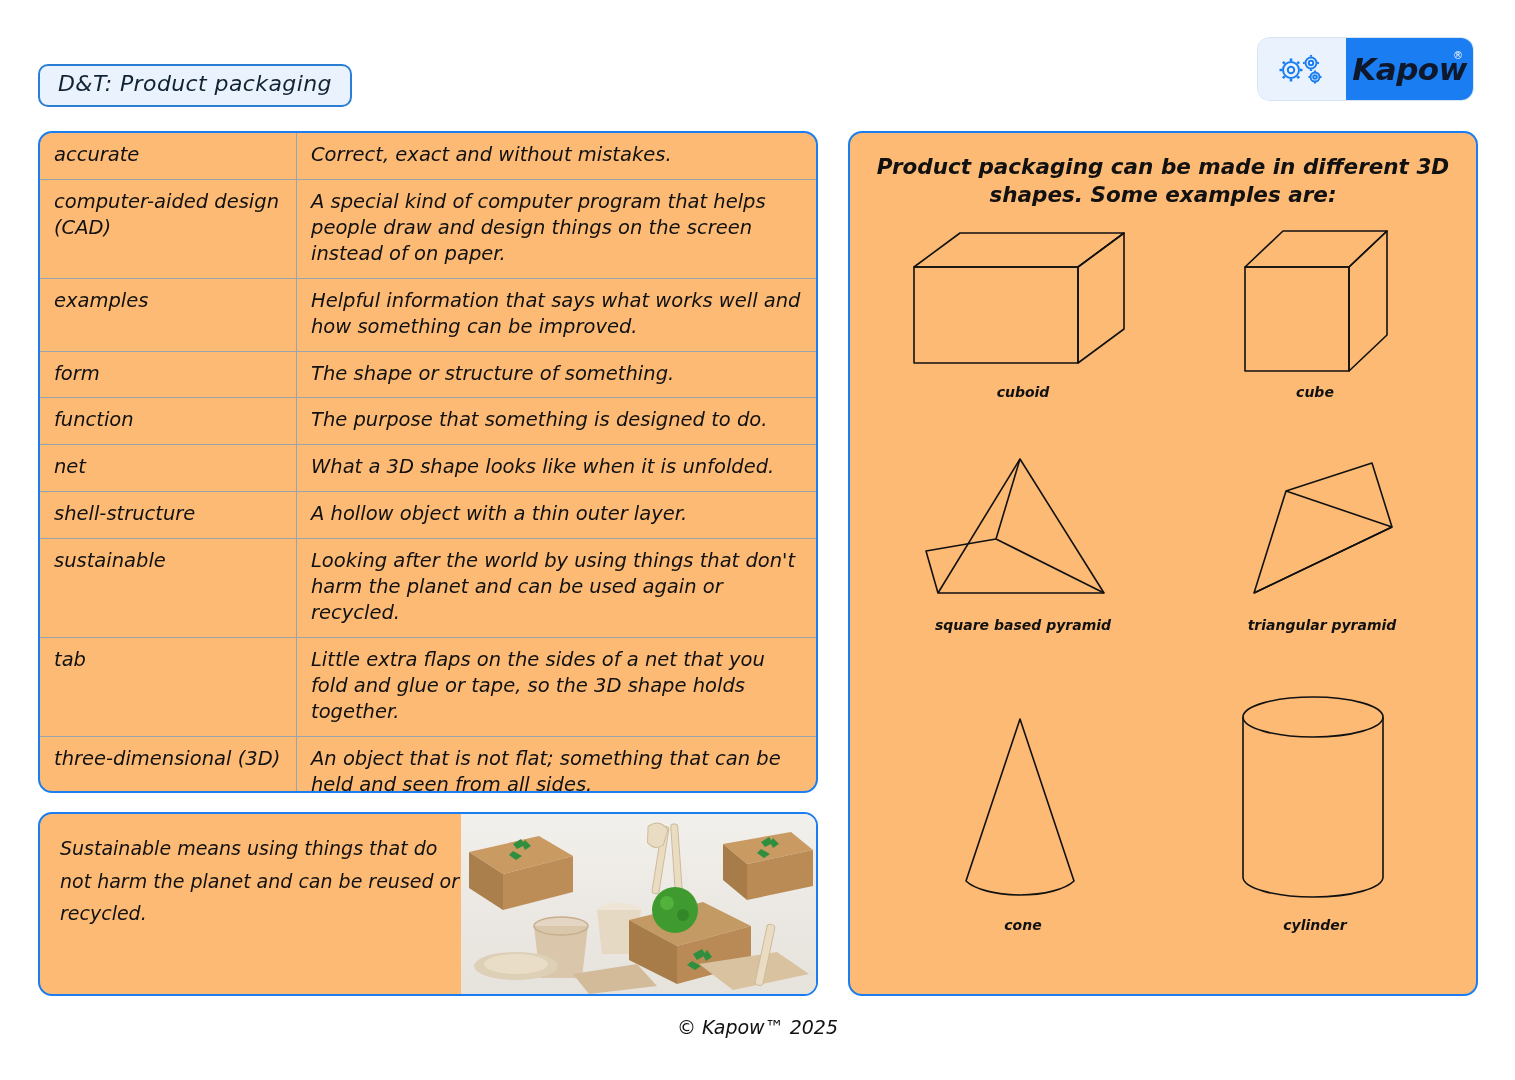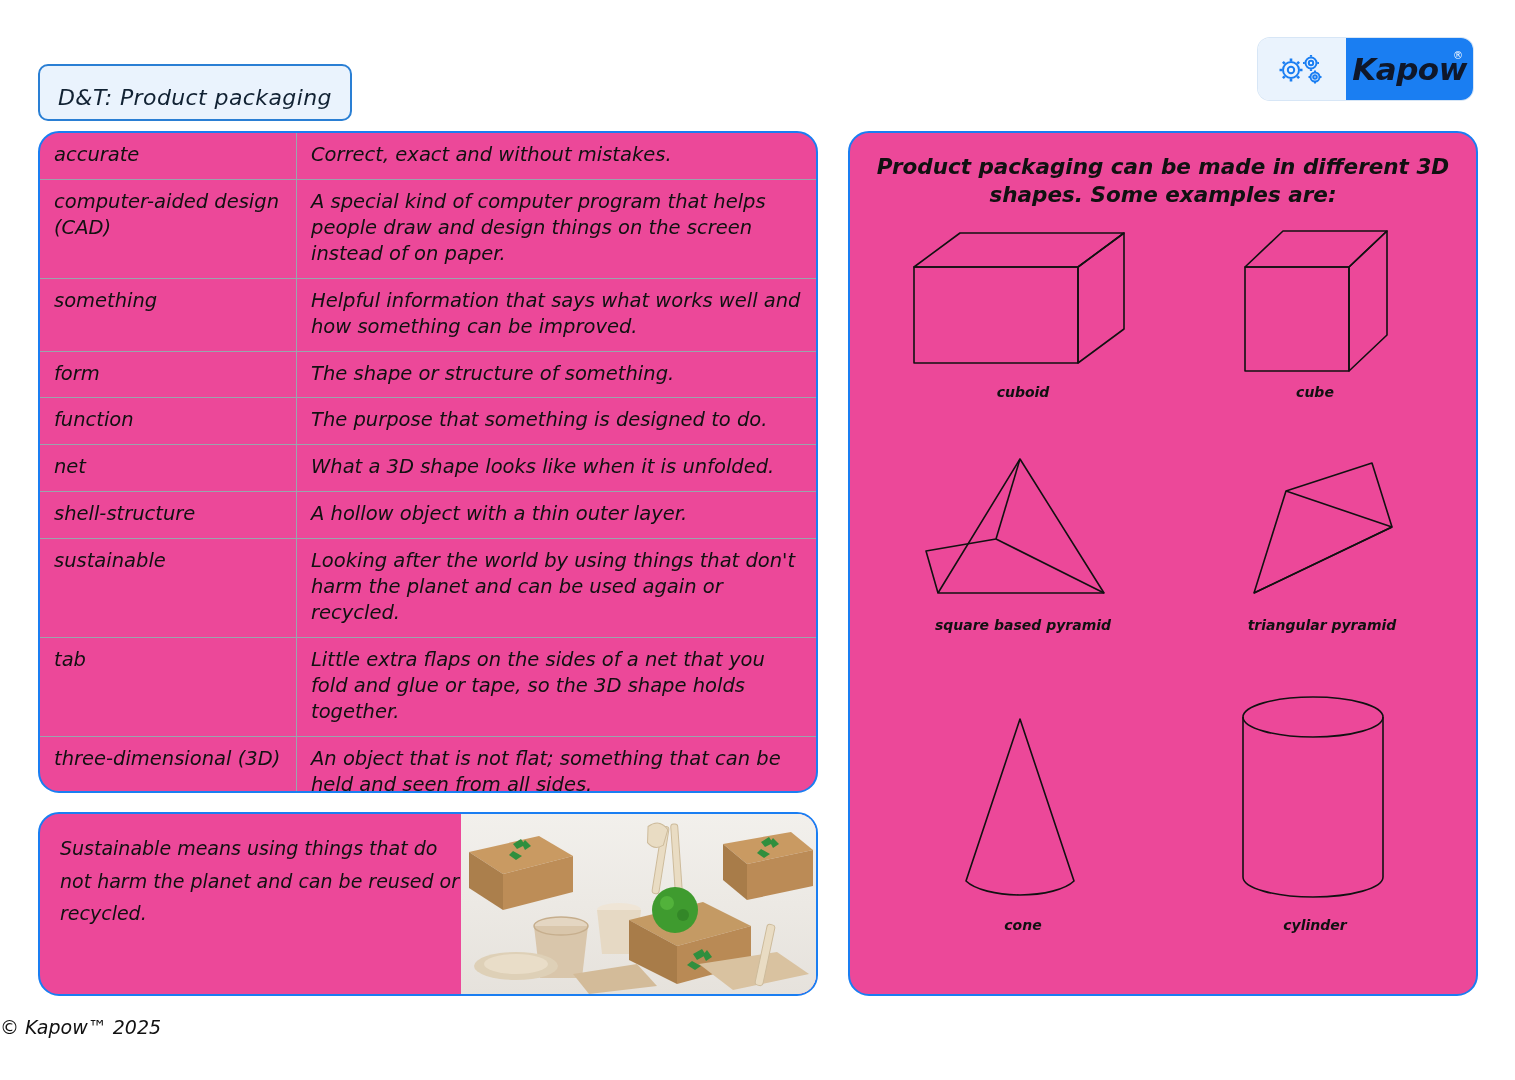--- a/index.html
+++ b/index.html
@@ -20,21 +20,21 @@
   }
 
   
   .title-pill {
     position: absolute;
     left: 38px;
     top: 64px;
     border: 2px solid #2a7fd4;
     border-radius: 10px;
     background: #eaf3fd;
-    padding: 19px 18px 9px 18px;
+    padding: 5px 18px 9px 18px;
     font-size: 22px;
     color: #123;
     font-style: italic;
     font-family: "DejaVu Sans", sans-serif;
     letter-spacing: 0.4px;
   }
   .logo {
     position: absolute;
     right: 42px;
     top: 38px;
@@ -73,22 +73,22 @@
     right: 10px;
     top: 12px;
     color: #ffffff;
     font-size: 10px;
   }
 
   
   .panel {
     position: absolute;
     border: 2.5px solid #1a7ef2;
-    border-radius: 21px;
-    background: #ec4899;
+    border-radius: 14px;
+    background: #fdba74;
     box-sizing: border-box;
   }
   #vocab-panel {
     left: 38px;
     top: 131px;
     width: 780px;
     height: 662px;
     overflow: hidden;
   }
   #note-panel {
@@ -179,20 +179,21 @@
     font-family: "DejaVu Sans", sans-serif;
   }
   .shape-art svg { display: block; margin: 0 auto; }
 
   
   .footer {
     position: absolute;
     left: 0;
     right: 0;
     top: 1016px;
+    text-align: center;
     font-size: 19px;
     font-style: italic;
     color: #111;
     font-family: "DejaVu Sans", sans-serif;
   }
 </style>
 </head>
 <body>
 
 <div class="page">
@@ -245,21 +246,21 @@
       <tbody>
         <tr>
           <td class="term">accurate</td>
           <td class="def">Correct, exact and without mistakes.</td>
         </tr>
         <tr>
           <td class="term">computer-aided design (CAD)</td>
           <td class="def">A special kind of computer program that helps people draw and design things on the screen instead of on paper.</td>
         </tr>
         <tr>
-          <td class="term">something</td>
+          <td class="term">examples</td>
           <td class="def">Helpful information that says what works well and how something can be improved.</td>
         </tr>
         <tr>
           <td class="term">form</td>
           <td class="def">The shape or structure of something.</td>
         </tr>
         <tr>
           <td class="term">function</td>
           <td class="def">The purpose that something is designed to do.</td>
         </tr>

